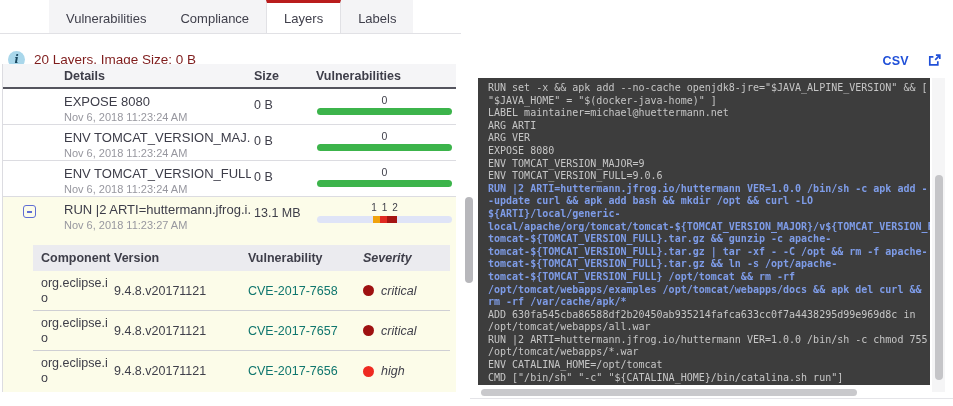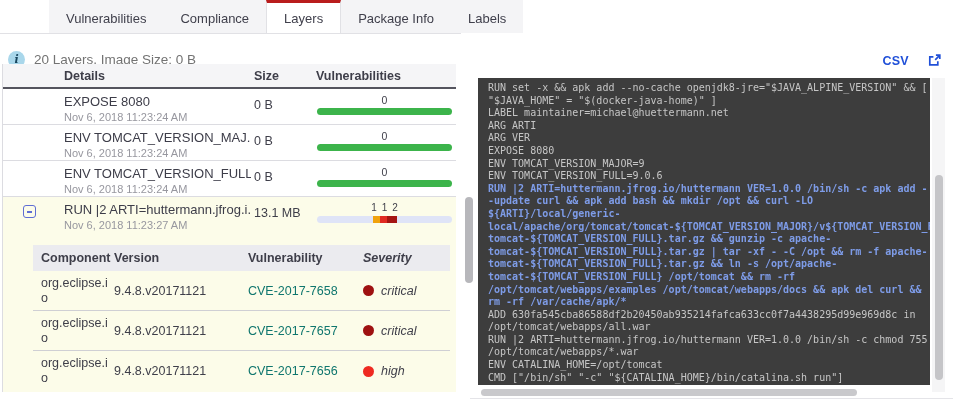--- a/index.html
+++ b/index.html
@@ -14,21 +14,21 @@
   .tab { height: 33px; line-height: 31px; padding: 0 17px; font-size: 13px; color: #40404c;
          cursor: pointer; border-top: 3px solid transparent; white-space: nowrap; }
   .tab.active { background: #fff; border-top: 3px solid #b91c1c;
                 border-left: 1px solid #e1e1e5; border-right: 1px solid #e1e1e5; }
 
   
   .info-row { position: absolute; left: 8px; top: 51px; display: flex; align-items: center; gap: 9px; }
   .info-icon { width: 17px; height: 17px; border-radius: 50%; background: #a9d7eb; color: #17455e;
                font-family: "DejaVu Serif", serif; font-style: italic; font-weight: bold;
                font-size: 11px; text-align: center; line-height: 17px; }
-  .summary-text { font-size: 13.5px; color: #737373; }
+  .summary-text { font-size: 13.5px; color: #7f1d1d; }
 
   .csv-link { position: absolute; right: 12px; top: 54px; display: flex; align-items: center; gap: 18px;
               cursor: pointer; }
   .csv-label { color: #2050d8; font-size: 12.5px; font-weight: 600; letter-spacing: .3px; }
 
   
   .layers { position: absolute; left: 2px; top: 64px; width: 454px; height: 328px;
             border-left: 1px solid #dcdce1; display: flex; flex-direction: column; overflow: hidden; }
   .thead { display: flex; height: 25px; align-items: center; background: #f5f5f7;
            border-bottom: 2px solid #54545e; font-size: 12.5px; font-weight: 600; color: #3e3e49; }
@@ -90,21 +90,20 @@
 </head>
 <body>
 
 <div class="screen">
 
   <div class="tabbar">
     <div class="tabstrip" id="tabs">
         <div class="tab">Vulnerabilities</div>
         <div class="tab">Compliance</div>
         <div class="tab active">Layers</div>
-        <div class="tab">Package Info</div>
         <div class="tab">Labels</div>
       </div>
   </div>
 
   <div class="info-row">
     <span class="info-icon">i</span>
     <span class="summary-text">20 Layers, Image Size: 0 B</span>
   </div>
 
   <div class="csv-link">

